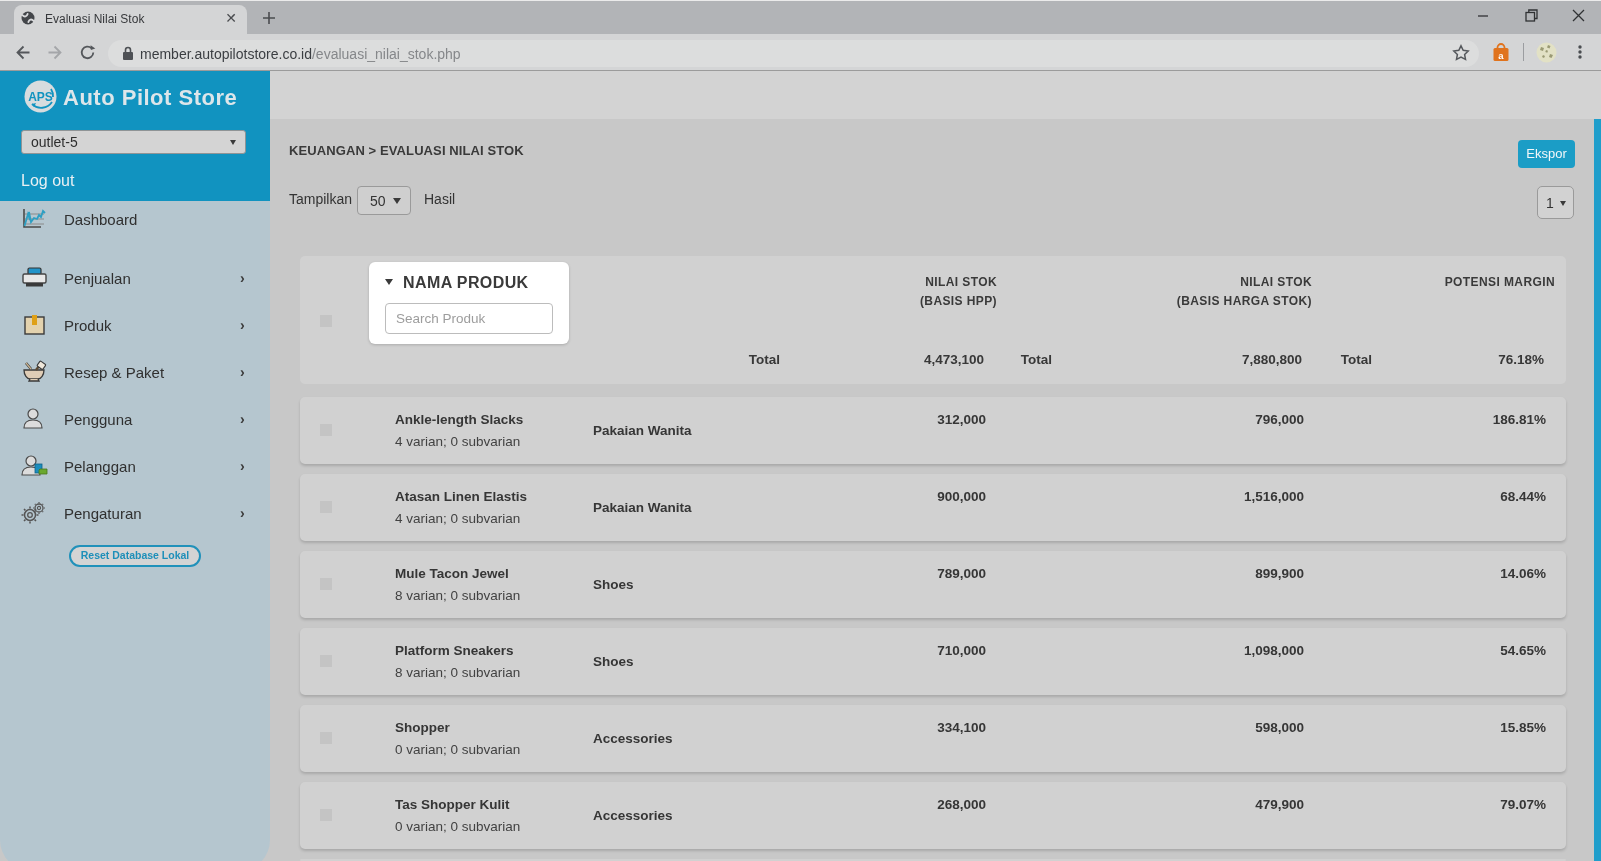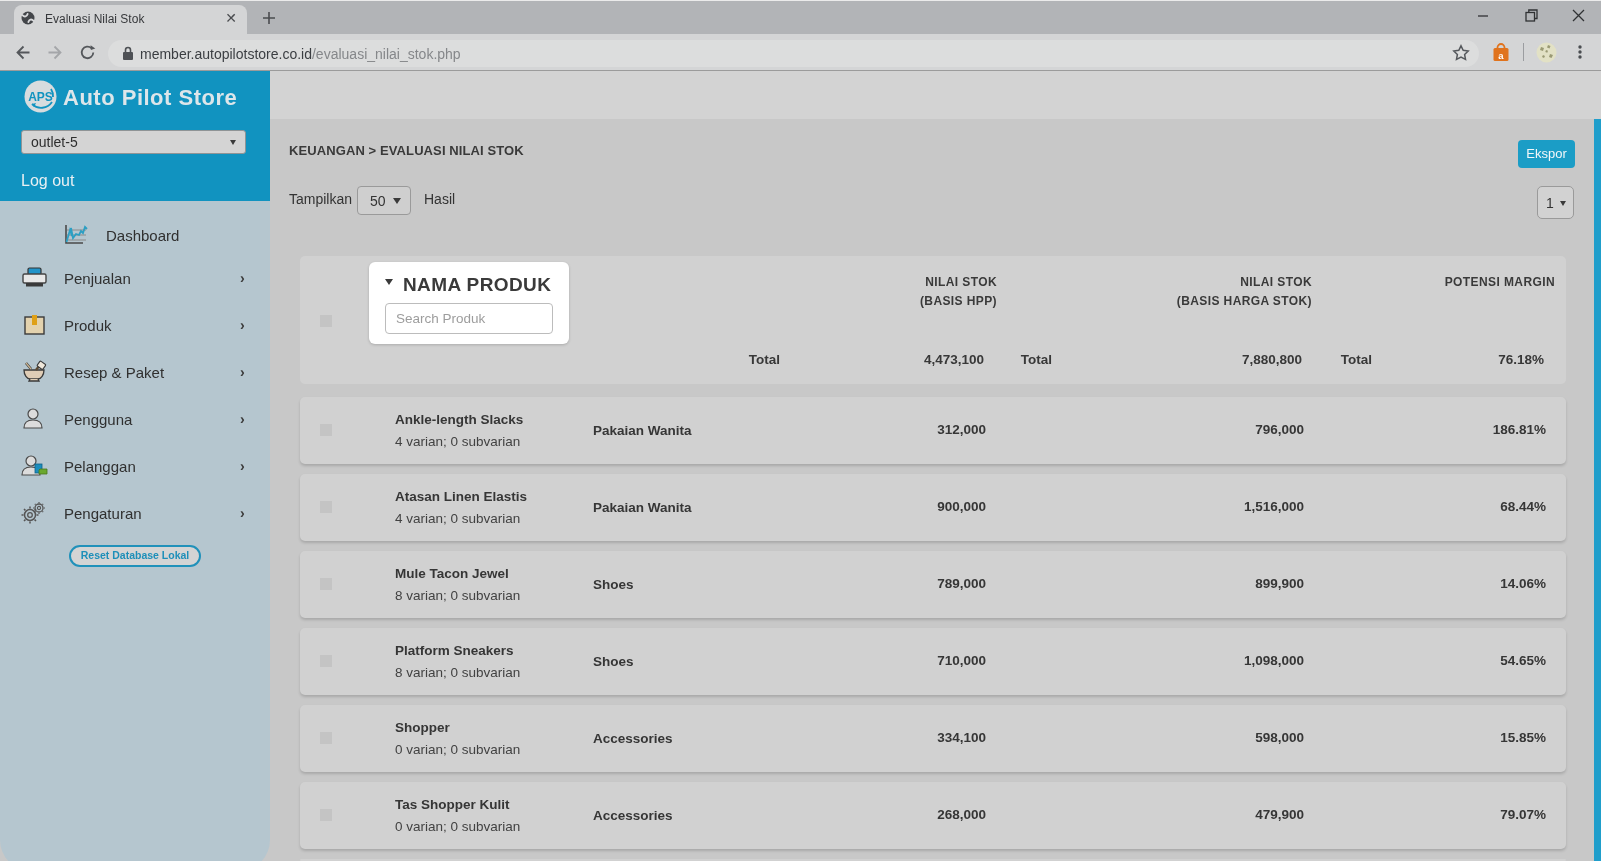--- a/index.html
+++ b/index.html
@@ -41,32 +41,32 @@
   #tampilkan { left:19px; top:120px; font-size:14px; color:#333;text-align:center; }
   #showsel { left:87px; top:115px; width:54px; height:29px; border:1px solid #9a9a9a; border-radius:4px; background:#cfcfcf; font-size:14px; color:#333; }
   #hasil { left:154px; top:120px; font-size:14px; color:#333; }
   #pagesel { left:1267px; top:115px; width:37px; height:33px; border:1px solid #9a9a9a; border-radius:5px; background:#d2d2d2; }
   #scrollbar { left:1324px; top:48px; width:7px; height:742px; background:#1f9ecb; }
 
   
   #hpanel { left:30px; top:185px; width:1266px; height:128px; background:#d1d1d1; border-radius:5px; }
   .chk { position:absolute; width:12px; height:12px; background:#c4c4c4; }
   .wcard { position:absolute; top:6px; width:200px; height:82px; background:#ffffff; border-radius:6px; box-shadow:0 1px 3px rgba(0,0,0,0.18); }
-  .wtitle { position:absolute; top:12px; font-size:19px; font-weight:bold; color:#3a3a3a; letter-spacing:0.4px; }
+  .wtitle { position:absolute; top:12px; font-size:16px; font-weight:bold; color:#3a3a3a; letter-spacing:0.4px; }
   #searchinput { position:absolute; left:16px; top:41px; width:168px; height:31px; border:1px solid #bcbcbc; border-radius:4px; background:#fff; font-size:13.5px; color:#9d9d9d; line-height:29px; padding-left:10px; }
   #katsel { position:absolute; left:6px; top:40px; width:138px; height:33px; border:1px solid #999; border-radius:3px; background:#fff; font-size:13.5px; color:#3a3a3a; line-height:31px; padding-left:11px; }
   .colhead { position:absolute; font-size:12px; font-weight:bold; color:#3a3a3a; letter-spacing:0.4px; text-align:right; }
   .totlbl { position:absolute; top:96px; font-size:13.5px; font-weight:bold; color:#383838; text-align:right; }
 
   
   .row { position:absolute; left:30px; width:1266px; height:67px; background:#d1d1d1; border-radius:5px; box-shadow:0 2px 3px rgba(0,0,0,0.16); }
   .rname { position:absolute; left:95px; top:15px; font-size:13.5px; font-weight:bold; color:#363636; }
   .rsub { position:absolute; left:95px; top:37px; font-size:13.5px; color:#424242; }
   .rcat { position:absolute; left:293px; top:26px; font-size:13.5px; font-weight:bold; color:#363636; }
-  .rv { position:absolute; top:25px; font-size:13.5px; font-weight:bold; color:#363636; text-align:right; }
+  .rv { position:absolute; top:15px; font-size:13.5px; font-weight:bold; color:#363636; text-align:right; }
   .rv1 { left:486px; width:200px; }
   .rv2 { left:804px; width:200px; }
   .rv3 { left:1046px; width:200px; }
   .rchk { left:20px; top:27px; }
 </style>
 </head>
 <body>
 
 
 <div class="abs" id="titlebar"></div>
@@ -136,21 +136,21 @@
     <circle cx="16.5" cy="16.5" r="16" fill="#d7dcde"></circle>
     <text x="16.5" y="21" font-size="12" font-weight="bold" fill="#1193c0" text-anchor="middle" font-family="Liberation Sans">APS</text>
     <path d="M28 22 A13 13 0 0 1 8 24" stroke="#1193c0" stroke-width="1.8" fill="none"></path>
     <path d="M27 9 A13 13 0 0 1 29 17" stroke="#1193c0" stroke-width="1.8" fill="none"></path>
     <path d="M8 24 l4 -1 l-2 4 Z" fill="#1193c0"></path>
   </svg>
   <div class="abs" id="logotext">Auto Pilot Store</div>
   <div class="abs" id="outletsel">outlet-5<span class="car"></span></div>
   <div class="abs" id="logout">Log out</div>
 
-  <div class="abs mitem" style="top:140px;margin-left:42px;">
+  <div class="abs mitem" style="top:124px;">
     <svg class="micon" viewBox="0 0 28 24">
       <path d="M4 2 V20 H21" stroke="#4a4a4a" stroke-width="1.6" fill="none"></path>
       <path d="M5 7 H24 M5 12 H24 M5 17 H24" stroke="#8a8a8a" stroke-width="1"></path>
       <path d="M4.5 19 L8 7 L10 13 L9 5 L11 15 L14 11 L17 12 L19 8 L21 10 L23 4 L25 6" stroke="#2d9fc3" stroke-width="1.8" fill="none"></path>
     </svg>
     <span class="mlabel">Dashboard</span>
   </div>
   <div class="abs mitem" style="top:183px;">
     <svg class="micon" viewBox="0 0 28 24">
       <rect x="8" y="2" width="13" height="7" rx="1.5" fill="#2394c9" stroke="#333" stroke-width="1.2"></rect>

